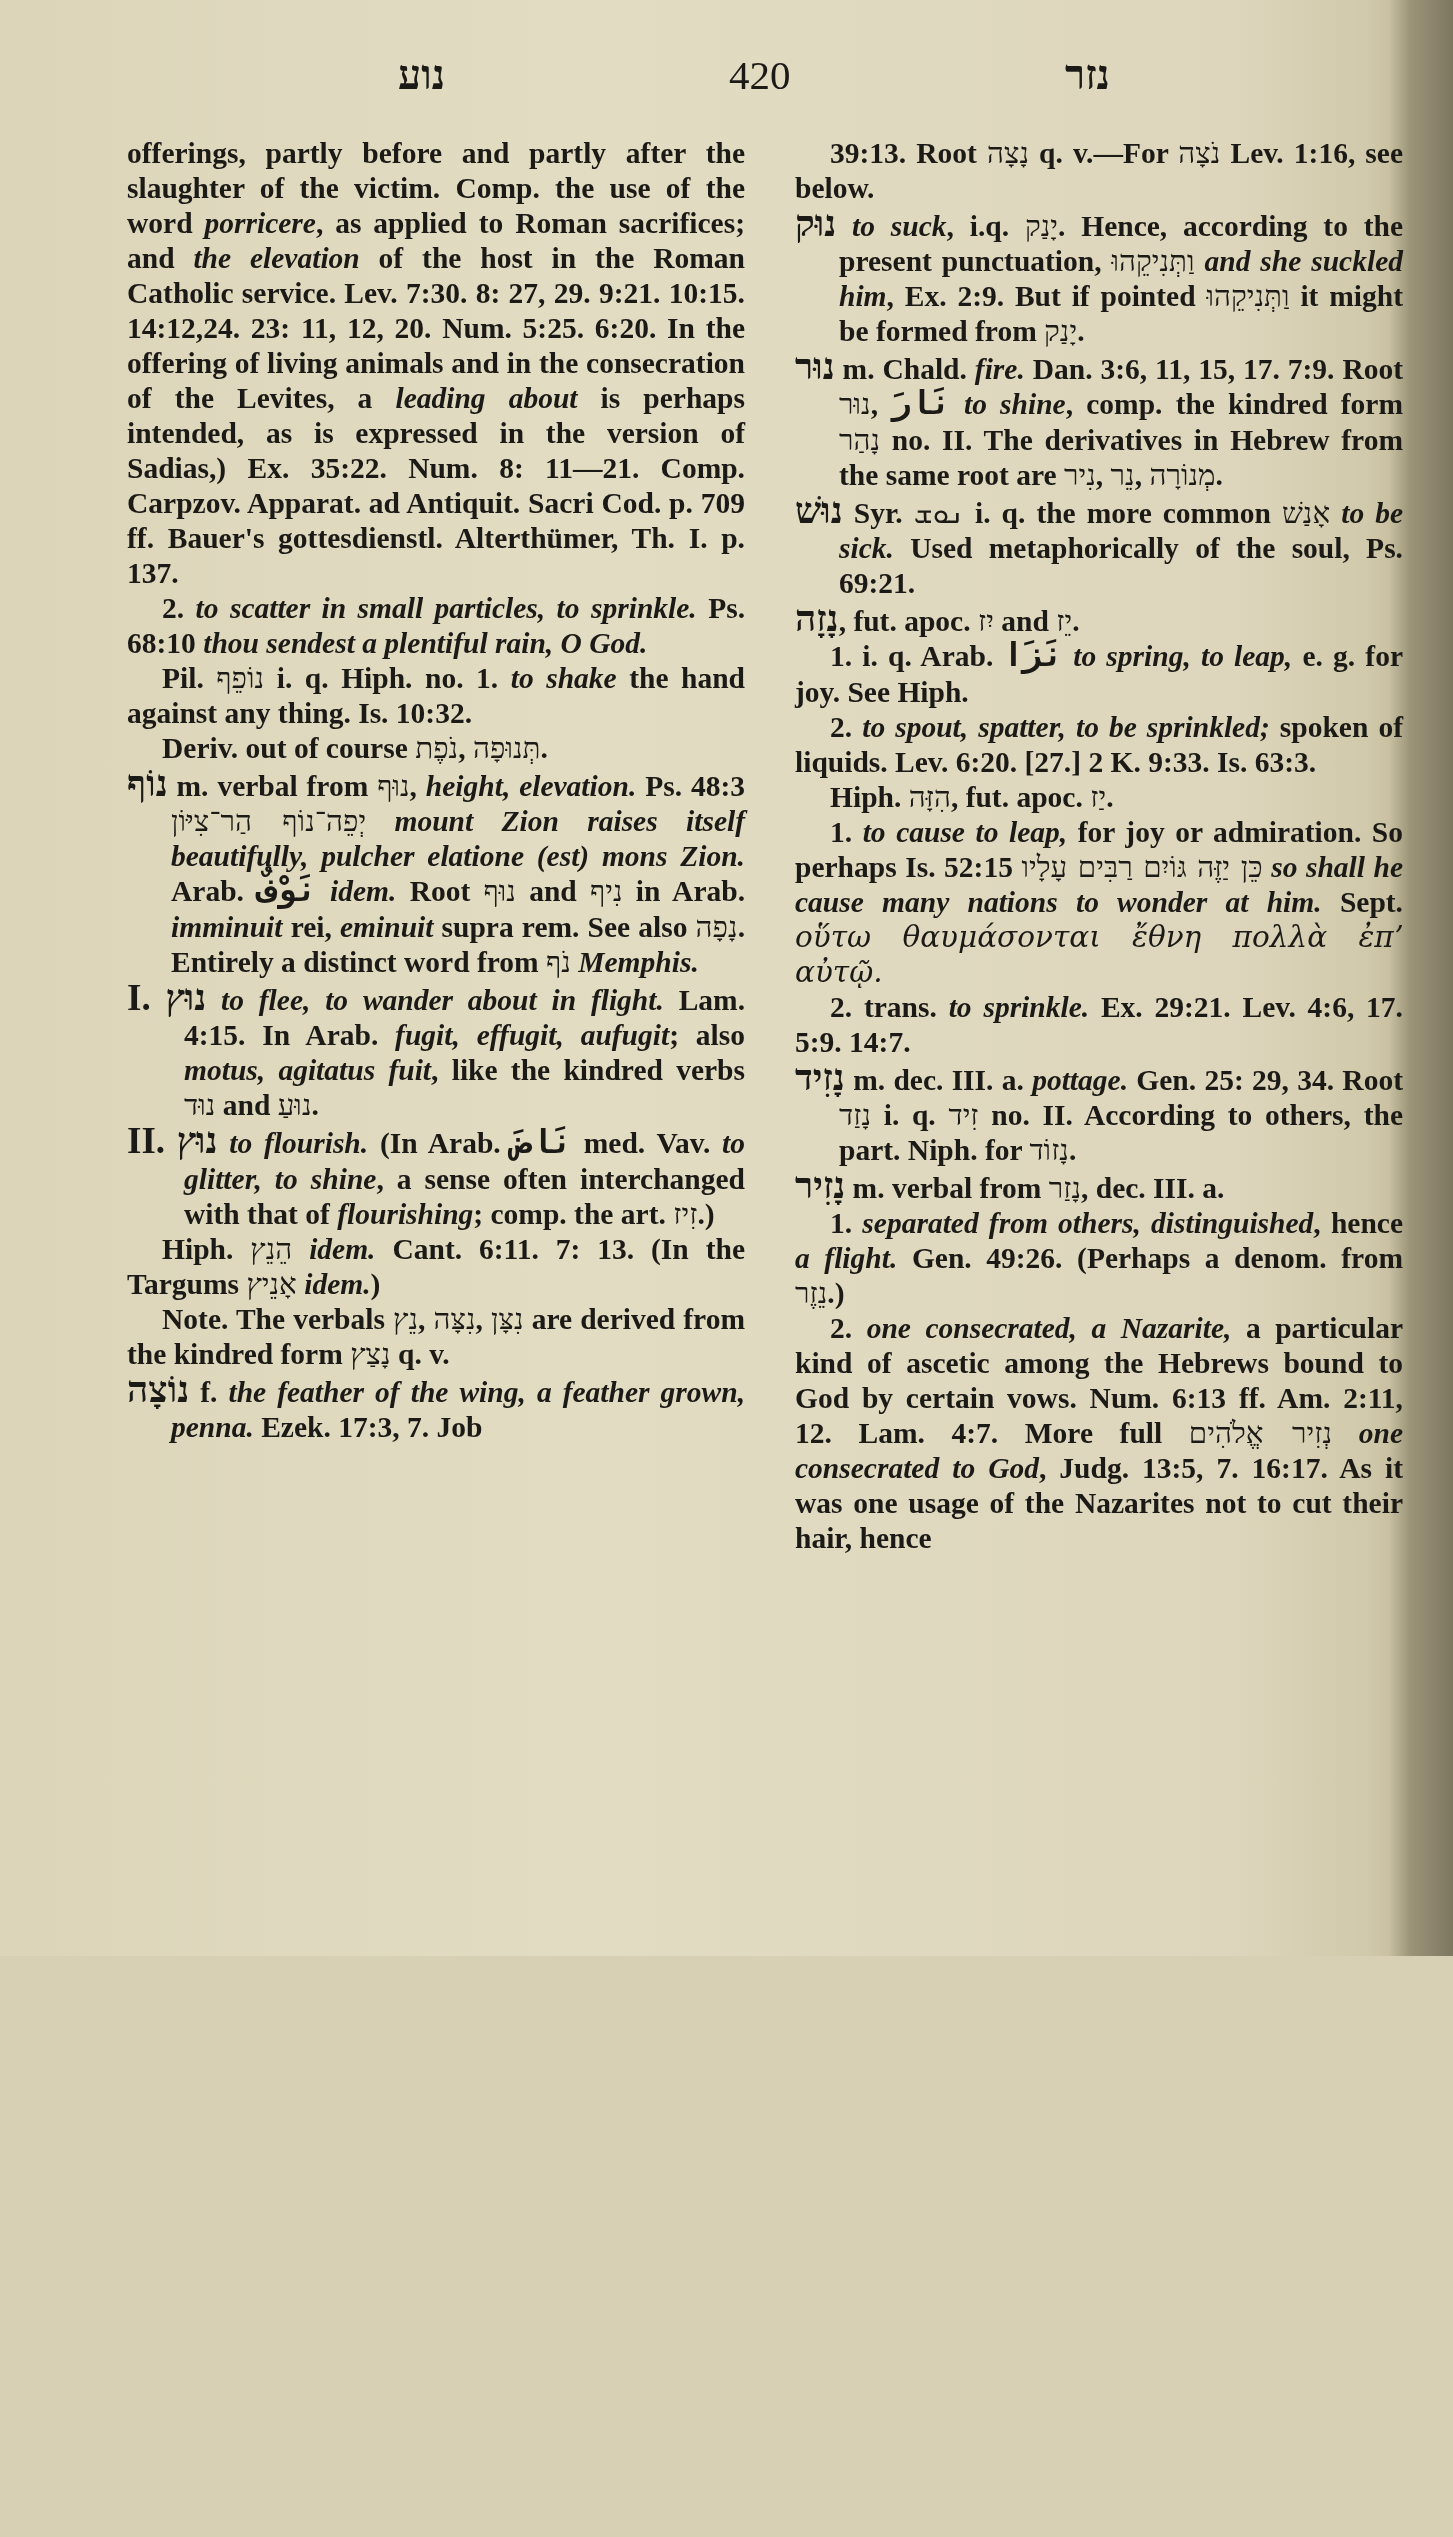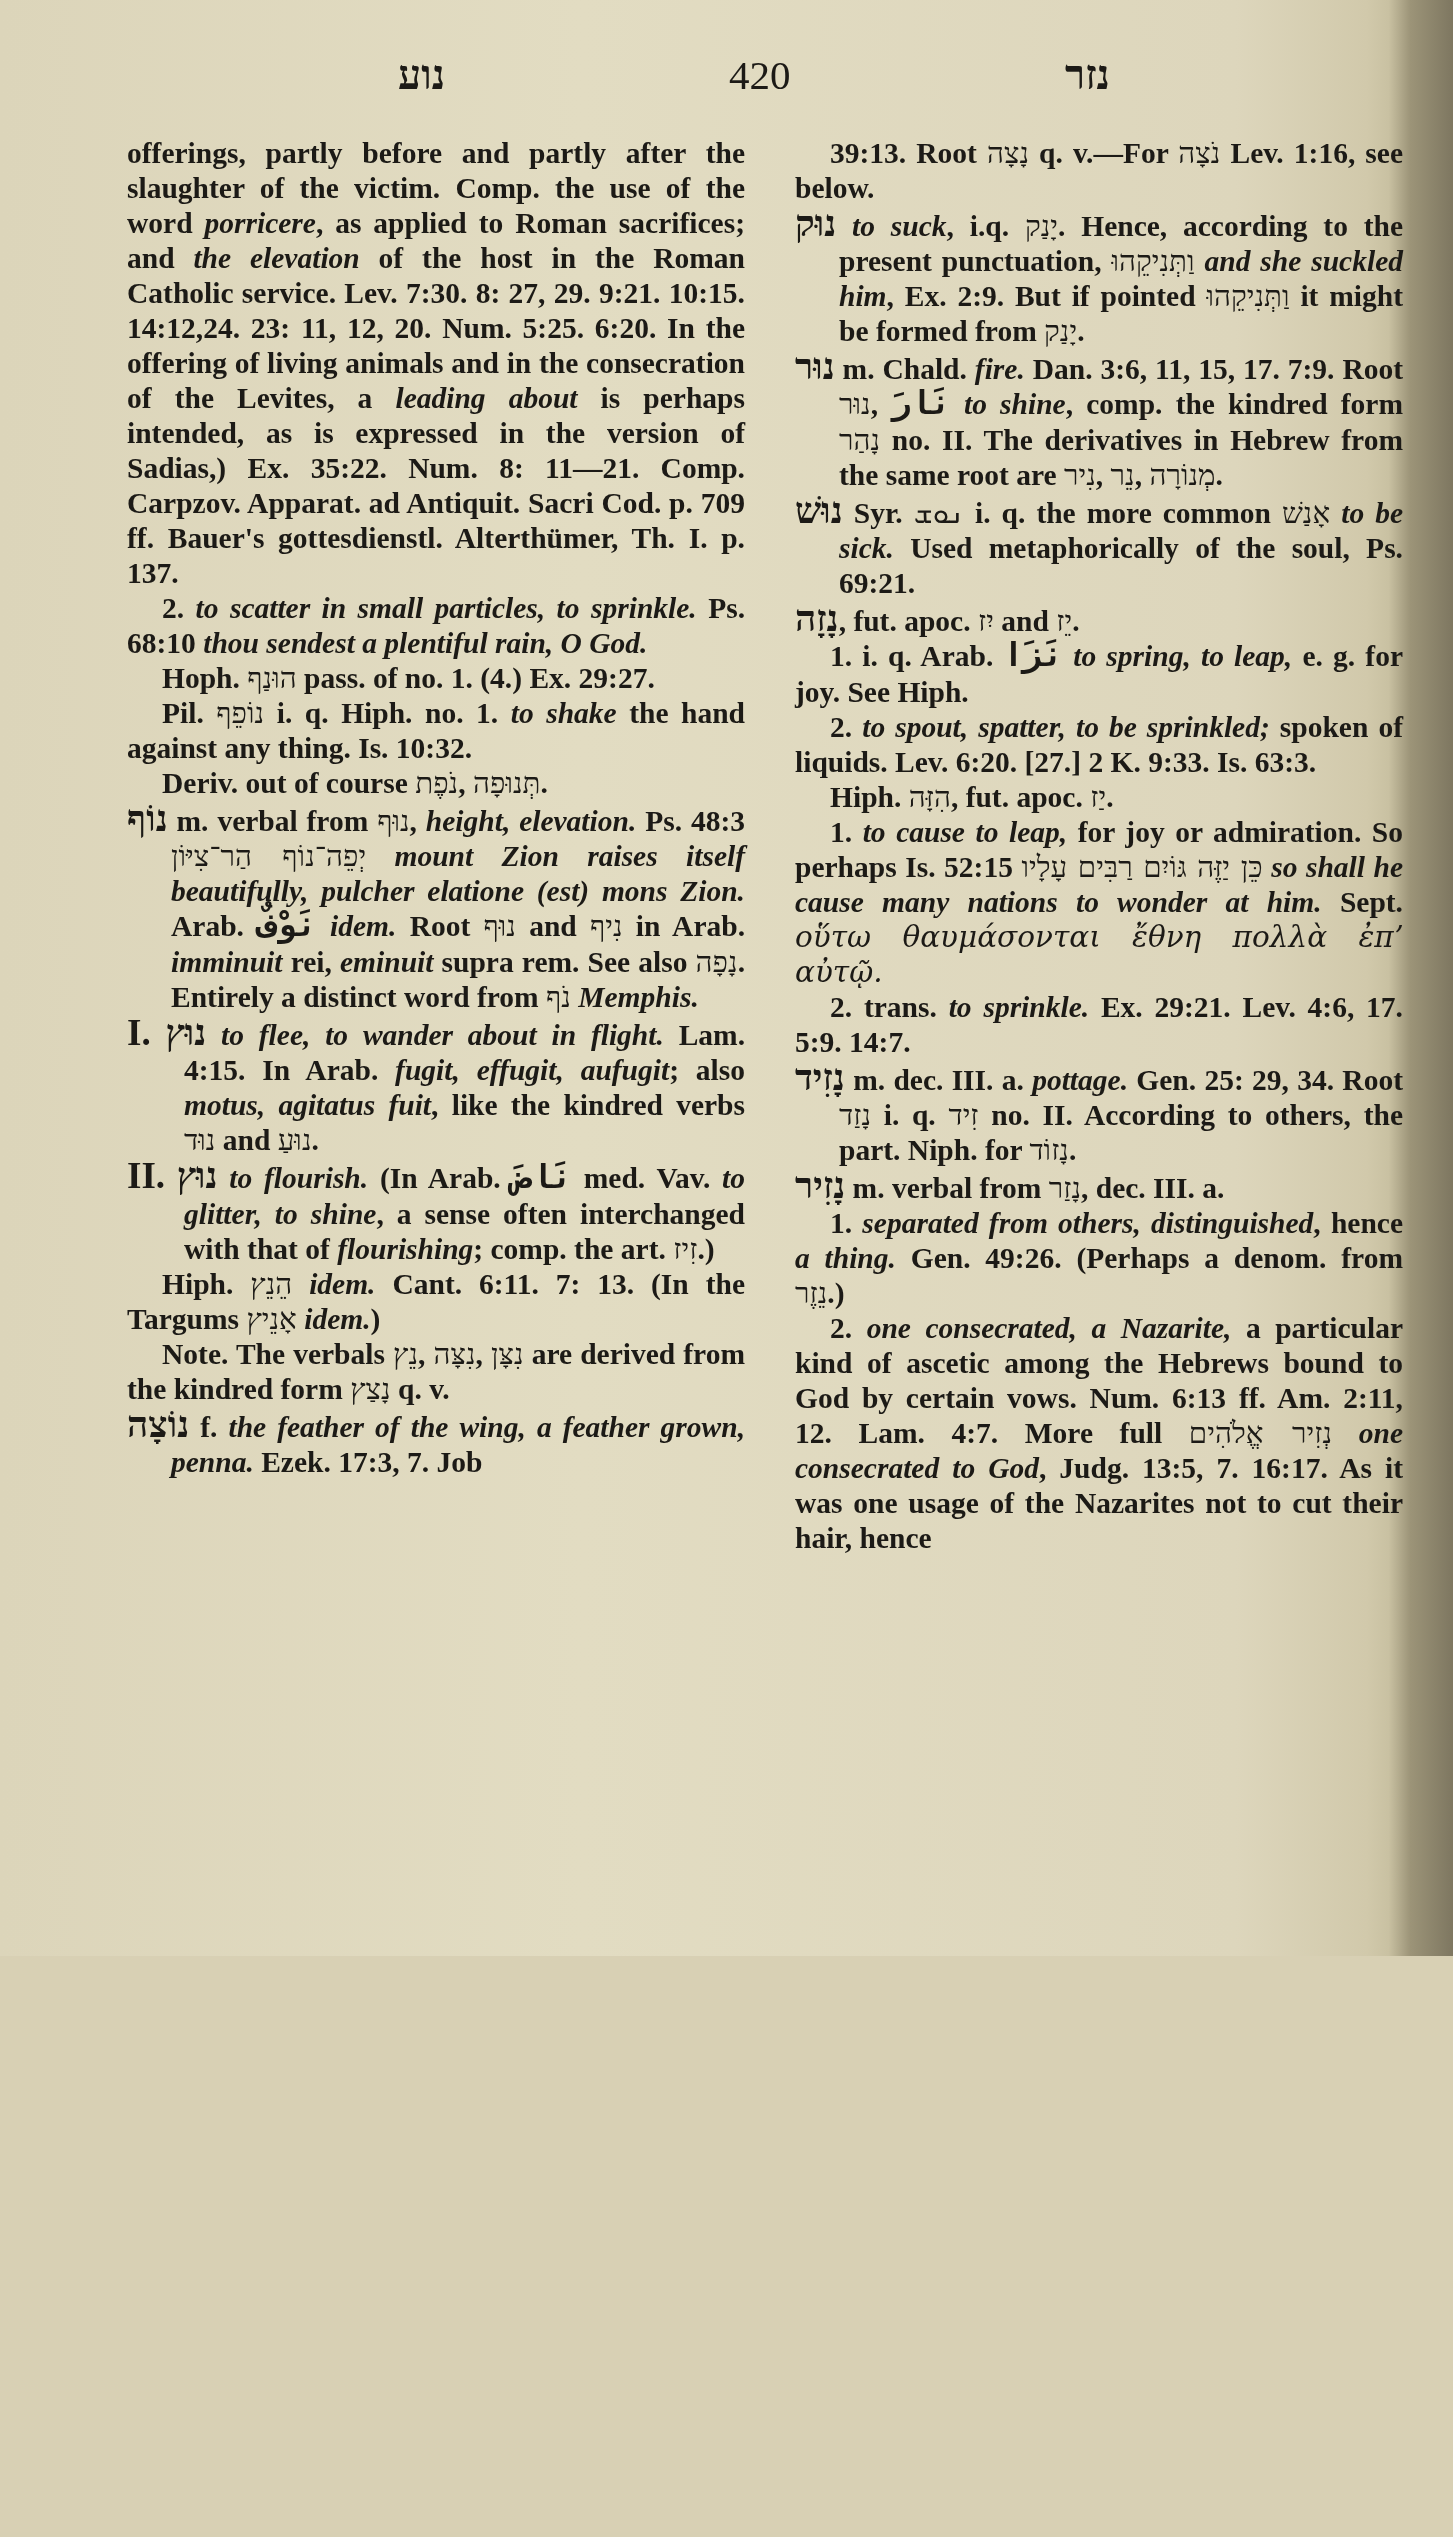--- a/index.html
+++ b/index.html
@@ -48,21 +48,20 @@
     <span class="hc">420</span>
     <span class="hr">נזר</span>
   </div>
 
   <div class="col left">
 
     <p class="p"><span>offerings, partly before and partly after the slaughter of the victim. Comp. the use of the word </span><i>porricere</i><span>, as applied to Roman sacrifices; and </span><i>the elevation</i><span> of the host in the Roman Catholic service. Lev. 7:30. 8: 27, 29. 9:21. 10:15. 14:12,24. 23: 11, 12, 20. Num. 5:25. 6:20. In the offering of living animals and in the consecration of the Levites, a </span><i>leading about</i><span> is perhaps intended, as is expressed in the version of Sadias,) Ex. 35:22. Num. 8: 11—21. Comp. Carpzov. Apparat. ad Antiquit. Sacri Cod. p. 709 ff. Bauer's gottesdienstl. Alterthümer, Th. I. p. 137.</span></p>
 
     <p class="p ind"><span>2. </span><i>to scatter in small particles, to sprinkle.</i><span> Ps. 68:10 </span><i>thou sendest a plentiful rain, O God.</i></p>
 
-    <p class="p ind"><span>Hoph. </span><span class="heb">הוּנַף</span><span> pass. of no. 1. (4.) Ex. 29:27.</span></p>
 
     <p class="p ind"><span>Pil. </span><span class="heb">נוֹפֵף</span><span> i. q. Hiph. no. 1. </span><i>to shake</i><span> the hand against any thing. Is. 10:32.</span></p>
 
     <p class="p ind"><span>Deriv. out of course </span><span class="heb">נֹפֶת</span><span>, </span><span class="heb">תְּנוּפָה</span><span>.</span></p>
 
     <p class="p hang"><span class="lemma">נוֹף</span><span> m. verbal from </span><span class="heb">נוּף</span><span>, </span><i>height, elevation.</i><span> Ps. 48:3 </span><span class="heb">יְפֵה־נוֹף הַר־צִיּוֹן</span><span> </span><i>mount Zion raises itself beautifully, pulcher elatione (est) mons Zion.</i><span> Arab. </span><span class="arab">نَوْفٌ</span><span> </span><i>idem.</i><span> Root </span><span class="heb">נוּף</span><span> and </span><span class="heb">נִיף</span><span> in Arab. </span><i>imminuit</i><span> rei, </span><i>eminuit</i><span> supra rem. See also </span><span class="heb">נָפָה</span><span>. Entirely a distinct word from </span><span class="heb">נֹף</span><span> </span><i>Memphis.</i></p>
 
     <p class="p hang-big"><span class="num">I.</span> <span class="lemma">נוּץ</span><span> </span><i>to flee, to wander about in flight.</i><span> Lam. 4:15. In Arab. </span><i>fugit, effugit, aufugit</i><span>; also </span><i>motus, agitatus fuit</i><span>, like the kindred verbs </span><span class="heb">נוּד</span><span> and </span><span class="heb">נוּעַ</span><span>.</span></p>
 
     <p class="p hang-big"><span class="num">II.</span> <span class="lemma">נוּץ</span><span> </span><i>to flourish.</i><span> (In Arab. </span><span class="arab">نَاضَ</span><span> med. Vav. </span><i>to glitter, to shine</i><span>, a sense often interchanged with that of </span><i>flourishing</i><span>; comp. the art. </span><span class="heb">זִיז</span><span>.)</span></p>
@@ -93,18 +92,18 @@
     <p class="p ind"><span>Hiph. </span><span class="heb">הִזָּה</span><span>, fut. apoc. </span><span class="heb">יַז</span><span>.</span></p>
 
     <p class="p ind"><span>1. </span><i>to cause to leap,</i><span> for joy or admiration. So perhaps Is. 52:15 </span><span class="heb">כֵּן יַזֶּה גּוֹיִם רַבִּים עָלָיו</span><span> </span><i>so shall he cause many nations to wonder at him.</i><span> Sept. </span><span class="grk">οὕτω θαυμάσονται ἔθνη πολλὰ ἐπʼ αὐτῷ.</span></p>
 
     <p class="p ind"><span>2. trans. </span><i>to sprinkle.</i><span> Ex. 29:21. Lev. 4:6, 17. 5:9. 14:7.</span></p>
 
     <p class="p hang"><span class="lemma">נָזִיד</span><span> m. dec. III. a. </span><i>pottage.</i><span> Gen. 25: 29, 34. Root </span><span class="heb">נָזַד</span><span> i. q. </span><span class="heb">זִיד</span><span> no. II. According to others, the part. Niph. for </span><span class="heb">נָזוֹד</span><span>.</span></p>
 
     <p class="p hang"><span class="lemma">נָזִיר</span><span> m. verbal from </span><span class="heb">נָזַר</span><span>, dec. III. a.</span></p>
 
-    <p class="p ind"><span>1. </span><i>separated from others, distinguished</i><span>, hence </span><i>a thing.</i><span> Gen. 49:26. (Perhaps a denom. from </span><span class="heb">נֵזֶר</span><span>.)</span></p>
+    <p class="p ind"><span>1. </span><i>separated from others, distinguished</i><span>, hence </span><i>a flight.</i><span> Gen. 49:26. (Perhaps a denom. from </span><span class="heb">נֵזֶר</span><span>.)</span></p>
 
     <p class="p ind"><span>2. </span><i>one consecrated, a Nazarite,</i><span> a particular kind of ascetic among the Hebrews bound to God by certain vows. Num. 6:13 ff. Am. 2:11, 12. Lam. 4:7. More full </span><span class="heb">נְזִיר אֱלֹהִים</span><span> </span><i>one consecrated to God</i><span>, Judg. 13:5, 7. 16:17. As it was one usage of the Nazarites not to cut their hair, hence</span></p>
   </div>
 </div>
 
 
 </body></html>

